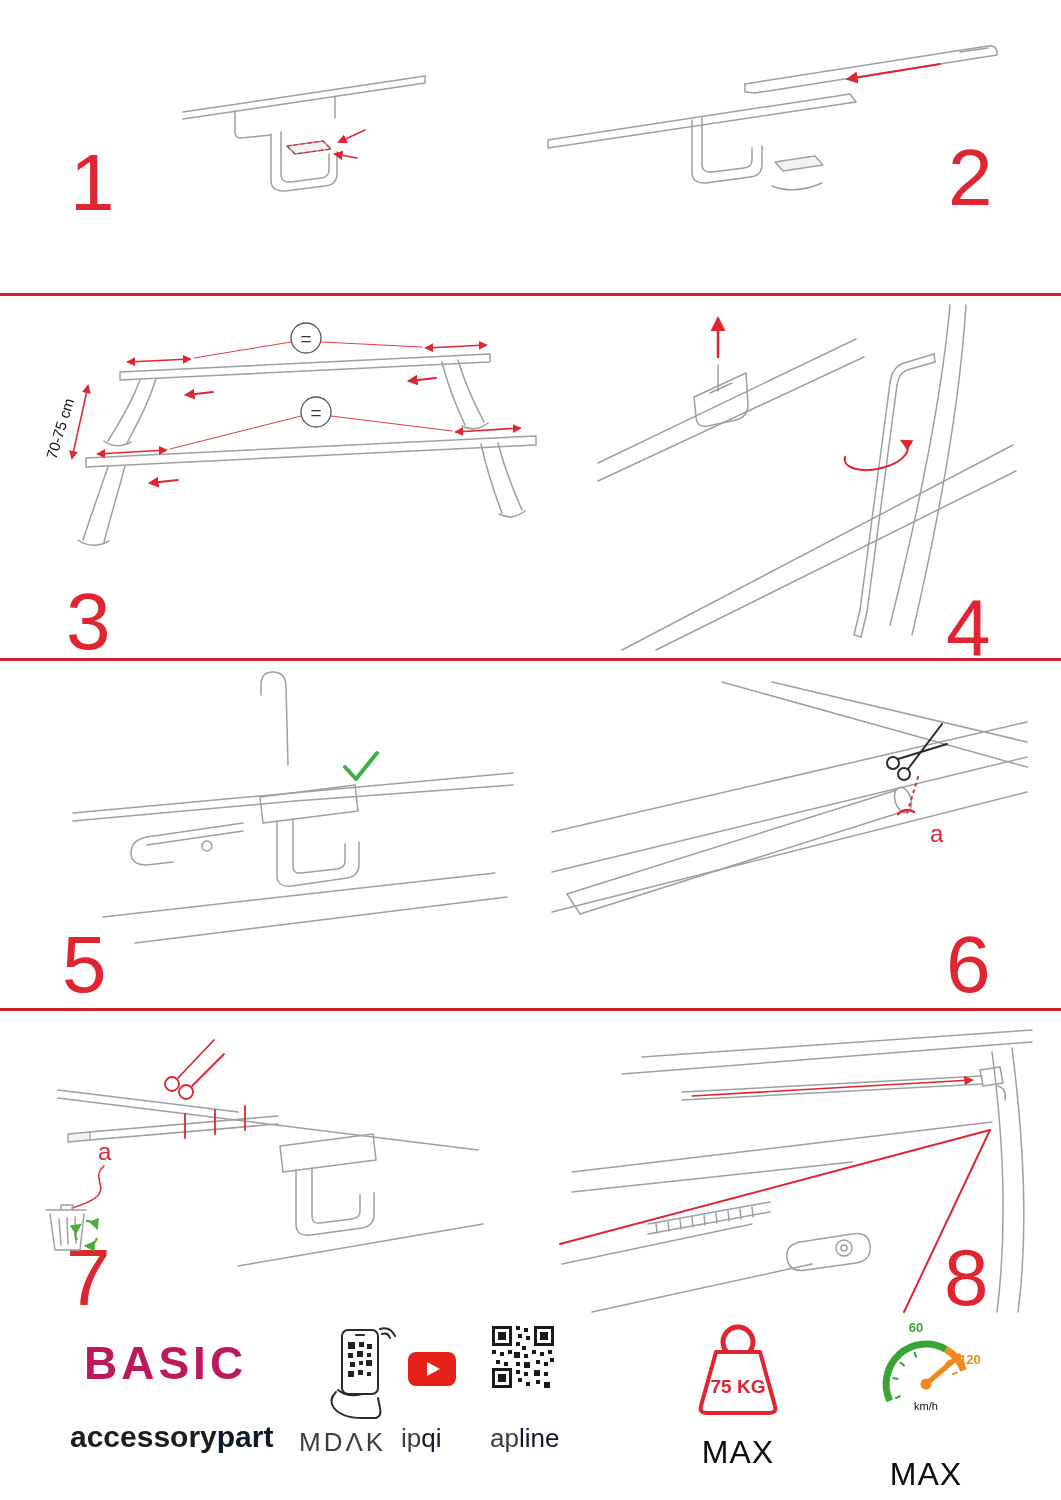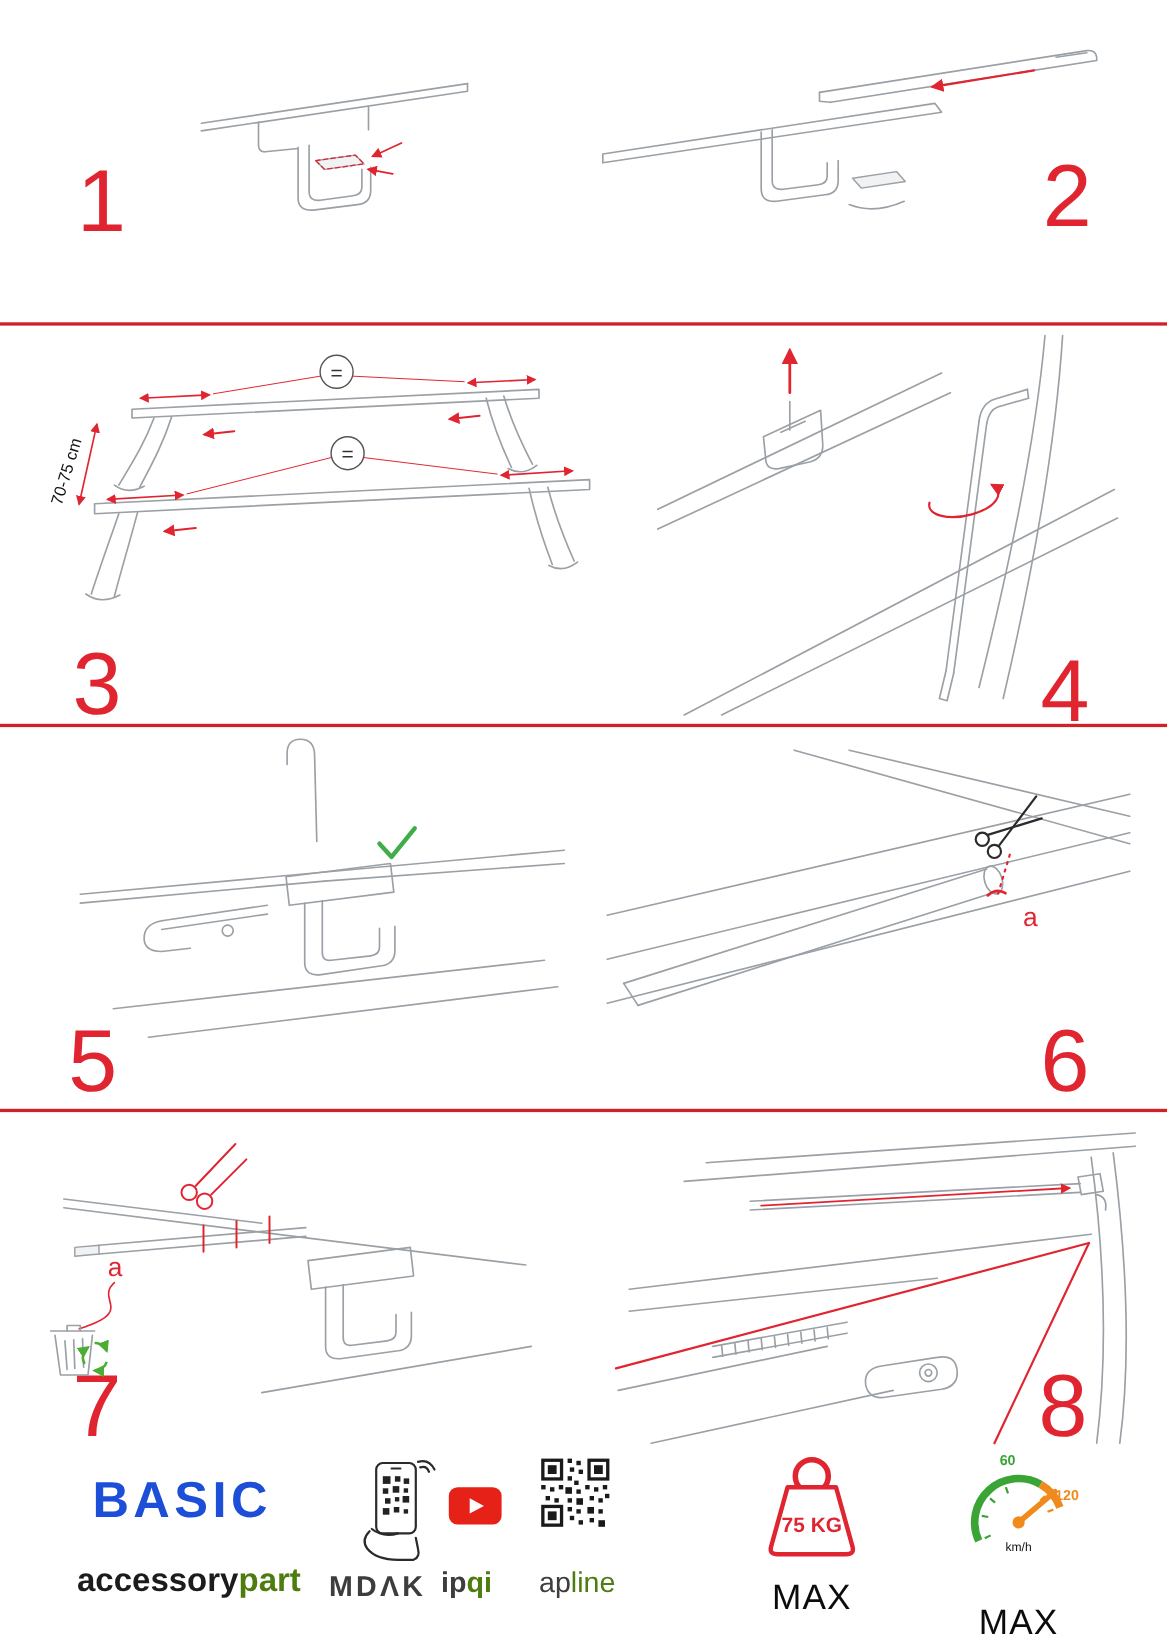--- a/index.html
+++ b/index.html
@@ -7,24 +7,24 @@
   .page{position:relative;width:1061px;height:1500px;background:#fff;overflow:hidden;}
   .step-num{position:absolute;color:#e02531;font-size:80px;line-height:1;font-weight:400;}
   .divider{position:absolute;left:0;width:100%;height:3px;background:#d0212b;}
   svg{overflow:visible;display:block;}
   svg text{font-family:"Liberation Sans",sans-serif;}
   .gray{stroke:#9aa0a6;fill:none;stroke-width:1.5;stroke-linecap:round;stroke-linejoin:round;}
   .grayf{fill:#f1f2f3;stroke:#9aa0a6;stroke-width:1.3;stroke-linejoin:round;}
   .red{stroke:#e02531;fill:none;stroke-linecap:round;stroke-linejoin:round;}
   .blk{stroke:#2b2b2b;fill:none;stroke-width:2;stroke-linecap:round;stroke-linejoin:round;}
   .abs{position:absolute;}
-  .brand-title{position:absolute;color:#1d4ed8;font-size:46px;font-weight:700;letter-spacing:4px;}
+  .brand-title{position:absolute;color:#be185d;font-size:46px;font-weight:700;letter-spacing:4px;}
   .brand-sub{position:absolute;font-size:30px;font-weight:700;color:#1c1c1c;}
-  .suffix-red{color:#4d7c0f;}
-  .icon-label{position:absolute;font-size:26px;font-weight:700;color:#3d3d3d;}
+  .suffix-red{color:#0f172a;}
+  .icon-label{position:absolute;font-size:26px;font-weight:400;color:#3d3d3d;}
   .max-label{position:absolute;font-size:32px;font-weight:500;color:#0c0c0c;text-align:center;letter-spacing:1px;}
 </style>
 </head>
 <body>
 
 <div class="page">
 
   <svg width="0" height="0" style="position:absolute" aria-hidden="true">
     <defs>
       <marker id="arrR" viewBox="0 0 10 10" refX="8" refY="5" markerWidth="6" markerHeight="6" orient="auto-start-reverse">

